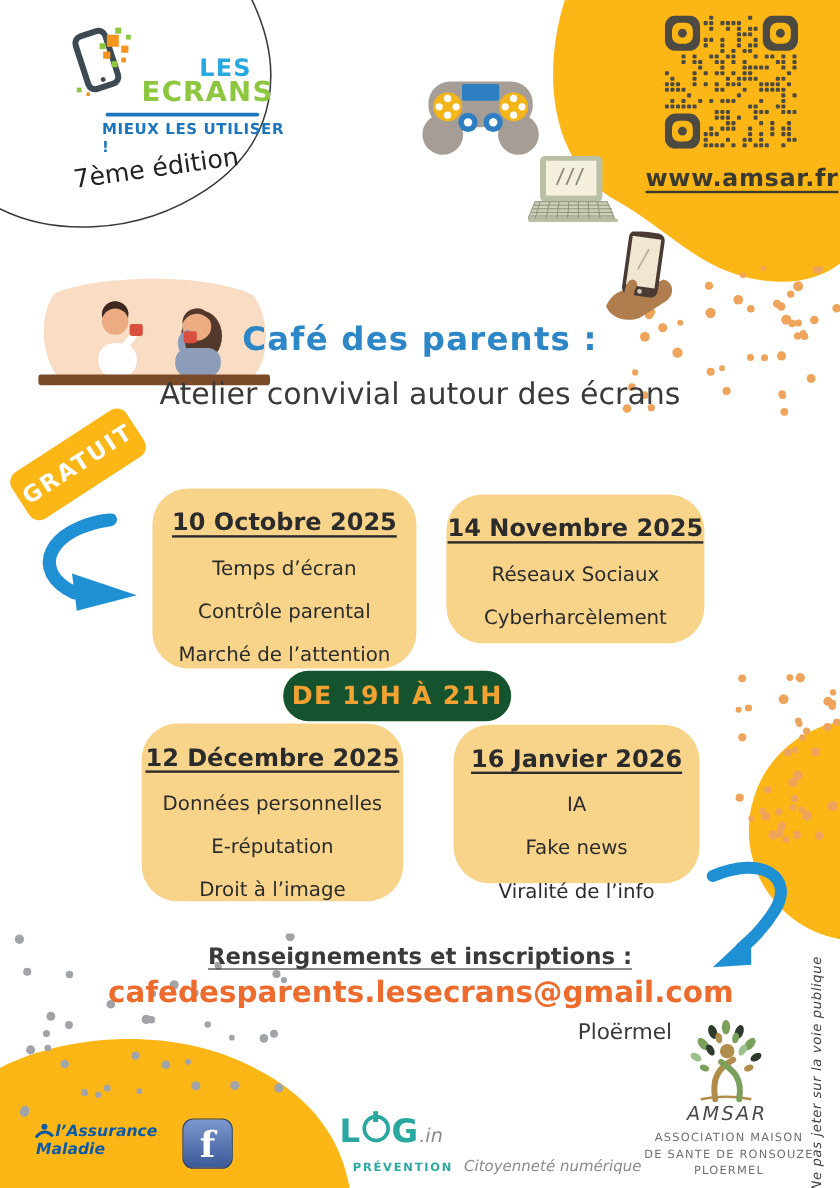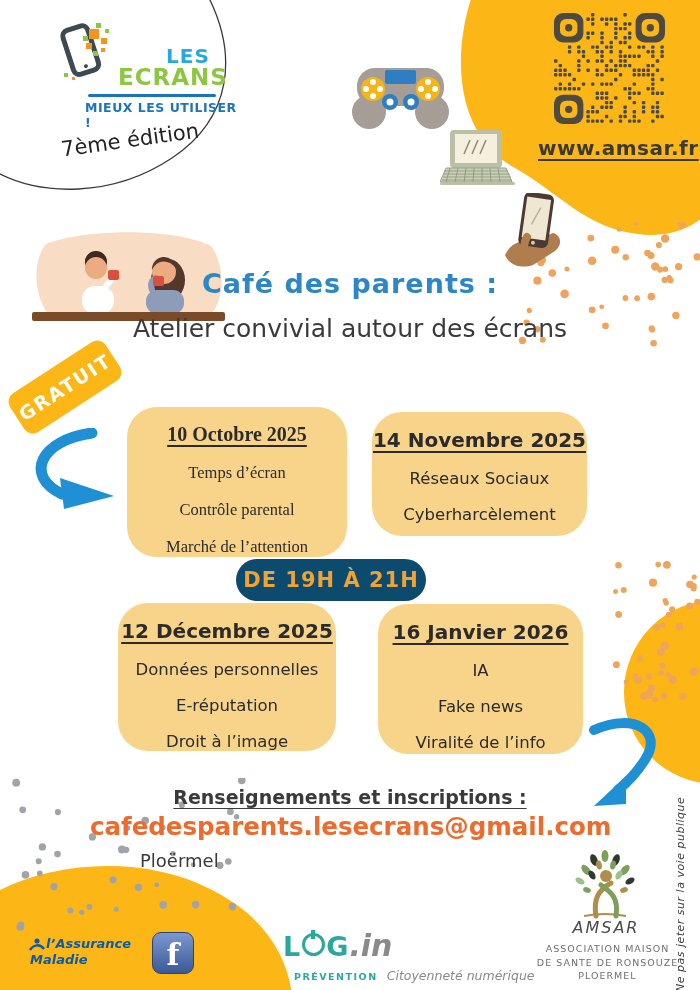--- a/index.html
+++ b/index.html
@@ -21,46 +21,46 @@
   .hero-heading{left:130px;top:268px;width:440px;text-align:center;font-size:27px;font-weight:600;color:#2d87c6;letter-spacing:1px;}
   .hero-line1{left:60px;top:314px;width:580px;text-align:center;font-size:25px;font-weight:500;color:#3a3a3a;}
   .hero-line2{left:60px;top:359px;width:580px;text-align:center;font-size:25px;font-weight:500;color:#3a3a3a;}
 
   .gratuit{left:8px;top:364px;width:114px;height:46px;background:#fcb615;border-radius:10px;
            transform:rotate(-33deg);color:#ffffff;font-size:19px;font-weight:bold;letter-spacing:2px;
            text-align:center;line-height:46px;}
 
   
   .session{background:#f8d48a;border-radius:30px;text-align:center;padding-top:16px;box-sizing:border-box;}
-  .s1{left:127px;top:407px;width:220px;height:150px;font-family:Liberation Serif, serif;}
+  .s1{left:127px;top:407px;width:220px;height:150px;}
   .s2{left:372px;top:412px;width:215px;height:124px;}
   .s3{left:118px;top:603px;width:218px;height:148px;}
-  .s4{left:378px;top:604px;width:205px;height:150px;}
+  .s4{left:378px;top:604px;width:205px;height:132px;}
   .session .date{font-size:20px;font-weight:bold;color:#2b2b2b;text-decoration:underline;
                  text-underline-offset:4px;text-decoration-thickness:2px;}
   .session .topic{font-size:16.5px;color:#2b2b2b;margin-top:17px;}
 
-  .pill{left:236px;top:559px;width:190px;height:42px;background:#0c4a6e;border-radius:22px;
+  .pill{left:236px;top:559px;width:190px;height:42px;background:#14532d;border-radius:22px;
         color:#f2a233;font-size:21px;font-weight:bold;letter-spacing:1px;text-align:center;line-height:42px;}
 
   
   .contact-heading{left:140px;top:786px;width:420px;text-align:center;font-size:19px;font-weight:bold;color:#3a3a3a;
                    text-decoration:underline;text-underline-offset:4px;}
   .contact-email{left:90px;top:812px;width:520px;text-align:center;font-size:24.5px;font-weight:bold;color:#ec6b2d;}
-  .contact-city{left:140px;top:850px;width:420px;text-align:left;font-size:18px;color:#3a3a3a;}
+  .contact-city{left:140px;top:850px;width:420px;text-align:right;font-size:18px;color:#3a3a3a;}
 
   
   .assurance{left:28px;top:936px;width:110px;color:#0b5aa5;font-weight:bold;font-style:italic;
              font-size:13px;line-height:15px;}
   .fb{left:152px;top:932px;width:40px;height:40px;border-radius:9px;
       background:linear-gradient(#7c98cf,#3b5998);border:1px solid #2d4373;
       color:#ffffff;font-size:30px;font-weight:bold;text-align:center;line-height:44px;font-family:"DejaVu Serif",serif;}
   .login{left:283px;top:928px;width:190px;}
   .login-brand{font-size:27px;font-weight:bold;color:#2aa8a0;letter-spacing:1px;}
-  .login-suffix{font-size:30px;font-weight:bold;font-style:italic;color:#8a8a8a;letter-spacing:0;}
+  .login-suffix{font-size:16px;font-weight:normal;font-style:italic;color:#8a8a8a;letter-spacing:0;}
   .login-sub{margin-top:2px;white-space:nowrap;}
   .login-prev{font-size:9.5px;font-weight:bold;color:#2aa8a0;letter-spacing:1.5px;padding-left:11px;}
   .login-tag{font-size:12.5px;font-style:italic;color:#8a8a8a;margin-left:4px;}
   .power-o{display:inline-block;width:17px;height:17px;border:3.5px solid #2aa8a0;border-radius:50%;
            position:relative;top:0px;margin:0 1px;}
   .power-o::after{content:"";position:absolute;left:6px;top:-6px;width:3.5px;height:9px;background:#2aa8a0;}
   .amsar-script{left:556px;top:918px;width:100px;text-align:center;font-size:16px;font-style:italic;color:#4a4a4a;letter-spacing:2px;}
   .amsar-caption{left:530px;top:942px;width:155px;text-align:center;font-size:9.5px;letter-spacing:1px;
                  color:#6f6f6f;line-height:13.5px;}
 

